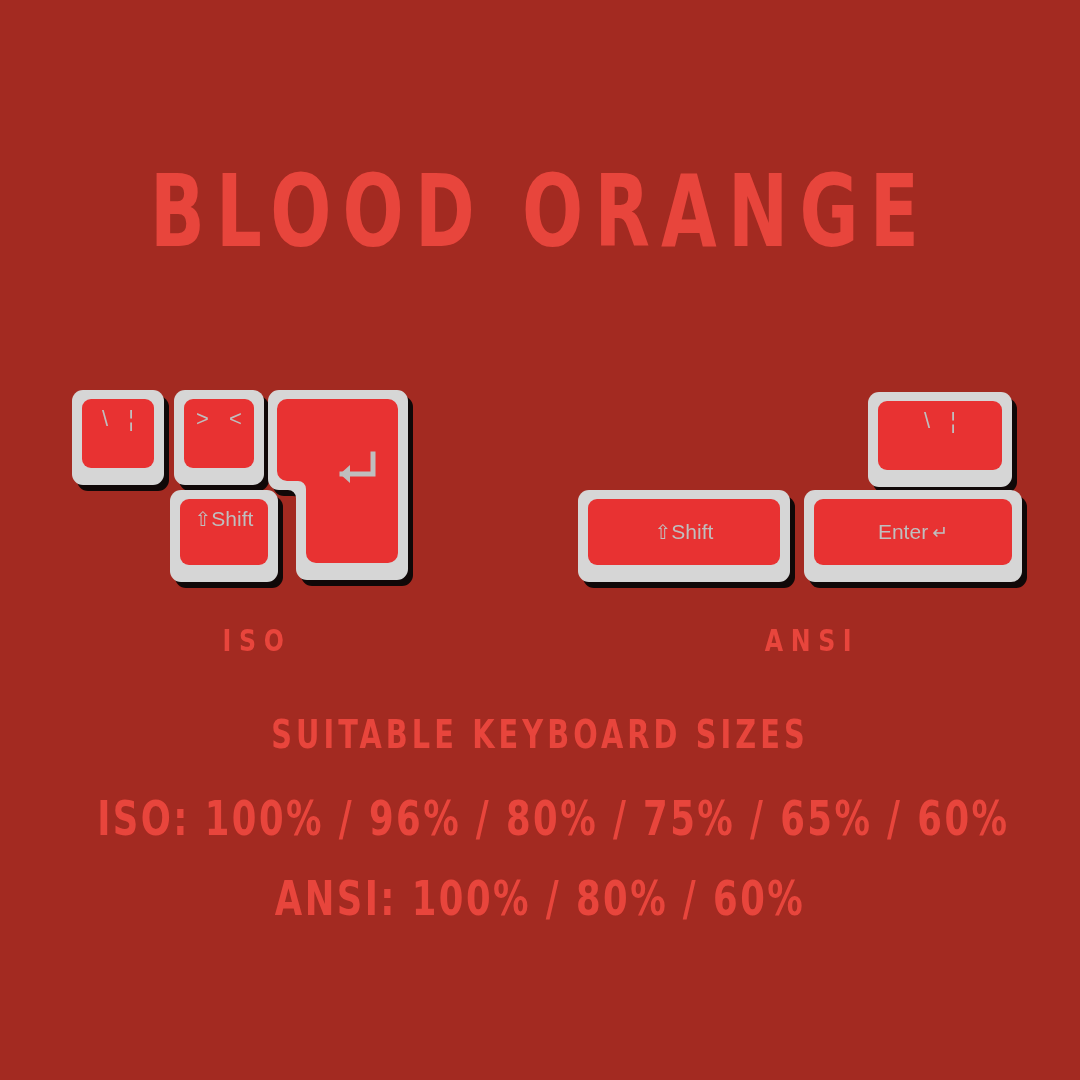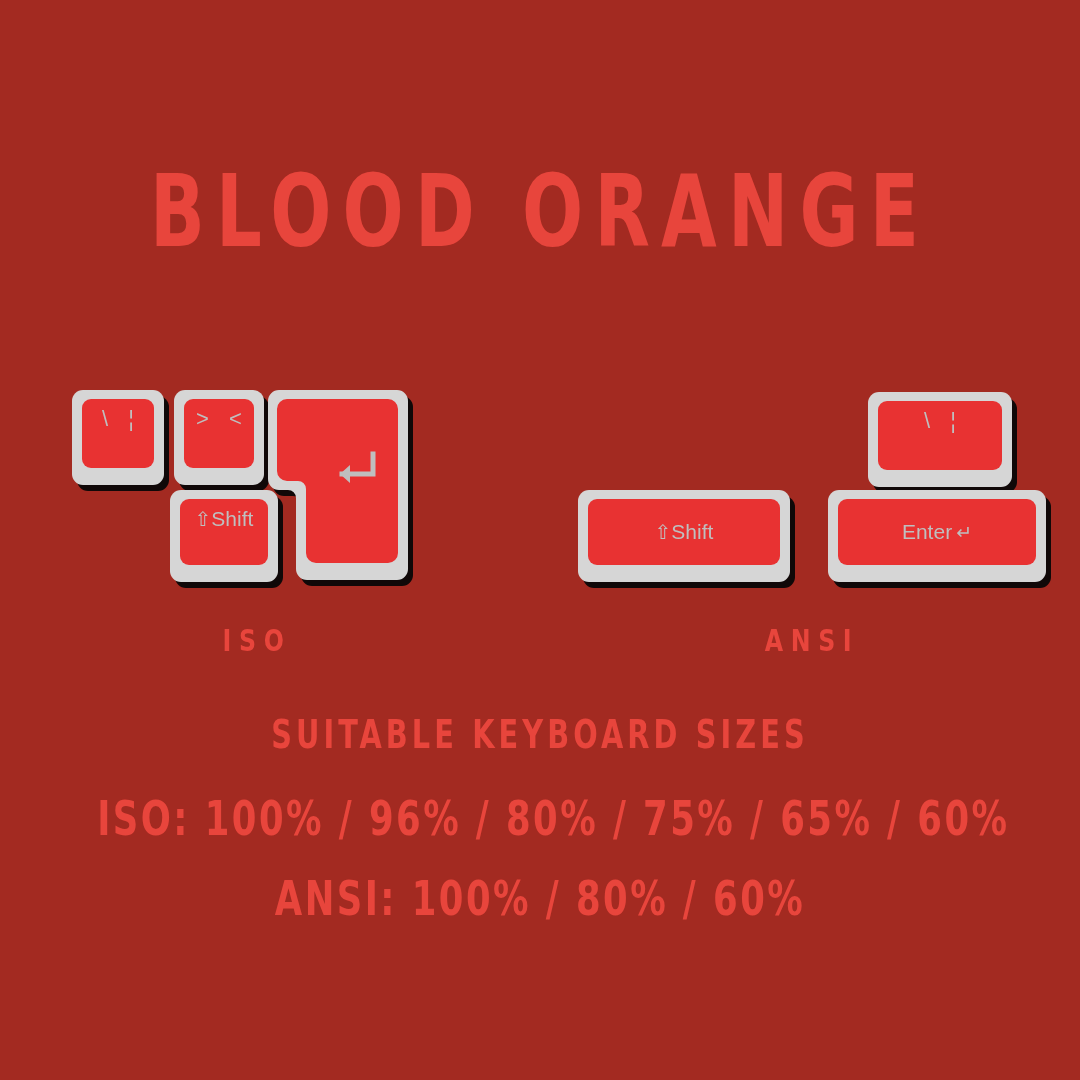--- a/index.html
+++ b/index.html
@@ -181,21 +181,21 @@
     </div>
 
     <div class="cap" style="left:578px; top:490px; width:212px; height:92px;">
       <div class="face">
         <span class="legend shift">
           <span class="arrow">⇧</span><span>Shift</span>
         </span>
       </div>
     </div>
 
-    <div class="cap" style="left:828px; top:490px; width:218px; height:92px;">
+    <div class="cap" style="left:804px; top:490px; width:218px; height:92px;">
       <div class="face">
         <span class="legend enter">
           <span>Enter</span><span class="arrow">↵</span>
         </span>
       </div>
     </div>
 
     <div class="group-caption" style="left:712px; top:622px; width:200px;">ANSI</div>
   </div>
 </div>

